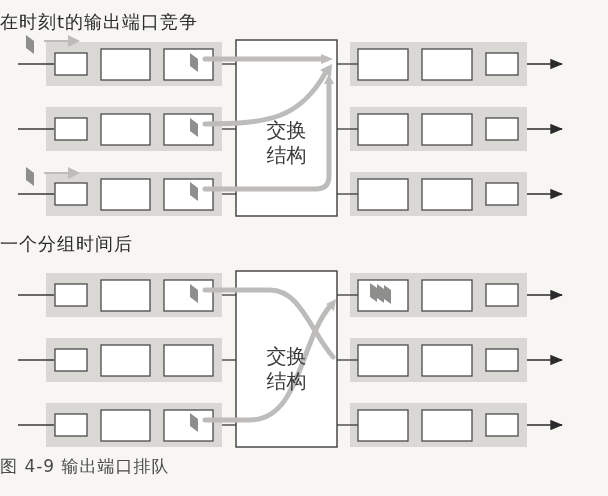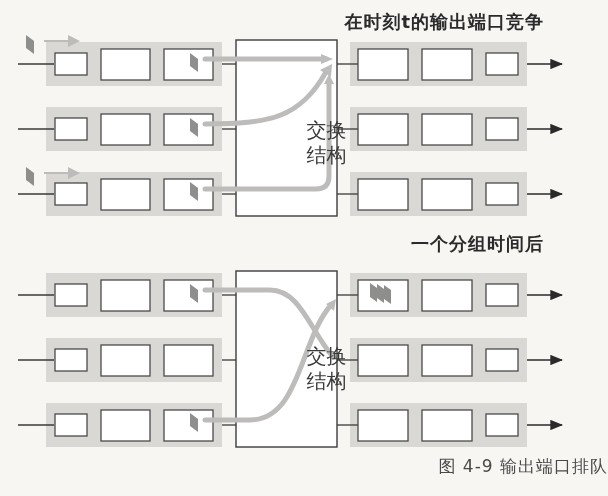--- a/index.html
+++ b/index.html
@@ -1,20 +1,20 @@
 <!DOCTYPE html>
 <html><head>
 <meta charset="utf-8">
 <style>
   html,body{margin:0;padding:0;background:#f7f6f3;}
   body{width:608px;height:496px;position:relative;overflow:hidden;font-family:"DejaVu Sans",sans-serif;color:#2a2a2a;}
-  .title{position:absolute;left:0;width:544px;text-align:right;font-size:18px;font-weight:bold;color:#2b2b2b;letter-spacing:1px;}
-  .caption{position:absolute;left:0;width:608px;text-align:right;font-size:17px;color:#4a4a4a;top:455px;letter-spacing:1px;}
+  .title{position:absolute;left:0;width:544px;text-align:left;font-size:18px;font-weight:normal;color:#2b2b2b;letter-spacing:1px;}
+  .caption{position:absolute;left:0;width:608px;text-align:left;font-size:17px;color:#4a4a4a;top:455px;letter-spacing:1px;}
   svg{position:absolute;left:0;top:0;}
-  .fab-label{position:absolute;font-size:20px;color:#3a3a3a;text-align:center;width:101px;line-height:25px;margin-left:40px;}
+  .fab-label{position:absolute;font-size:20px;color:#3a3a3a;text-align:center;width:101px;line-height:25px;}
 </style>
 </head>
 <body>
 
 <div>
 
   <div class="title" style="top:10px;">在时刻t的输出端口竞争</div>
   <div class="title" style="top:232px;">一个分组时间后</div>
 
   <svg width="608" height="496" viewBox="0 0 608 496">

